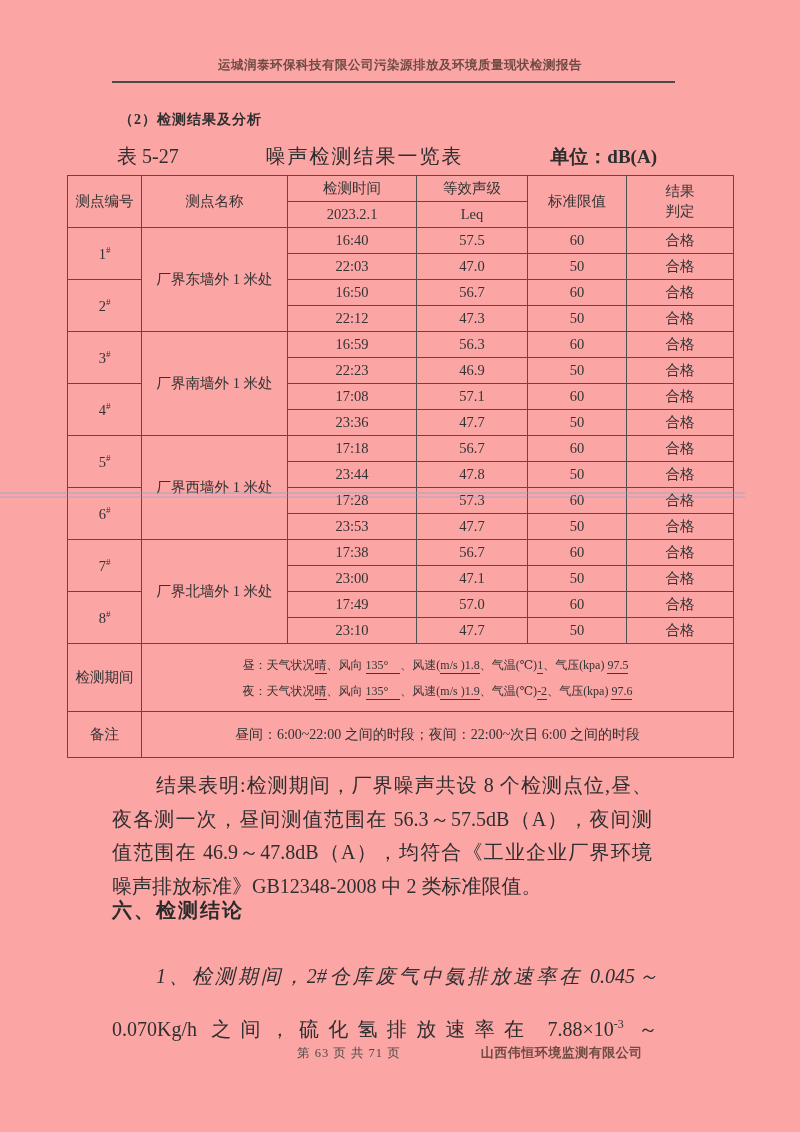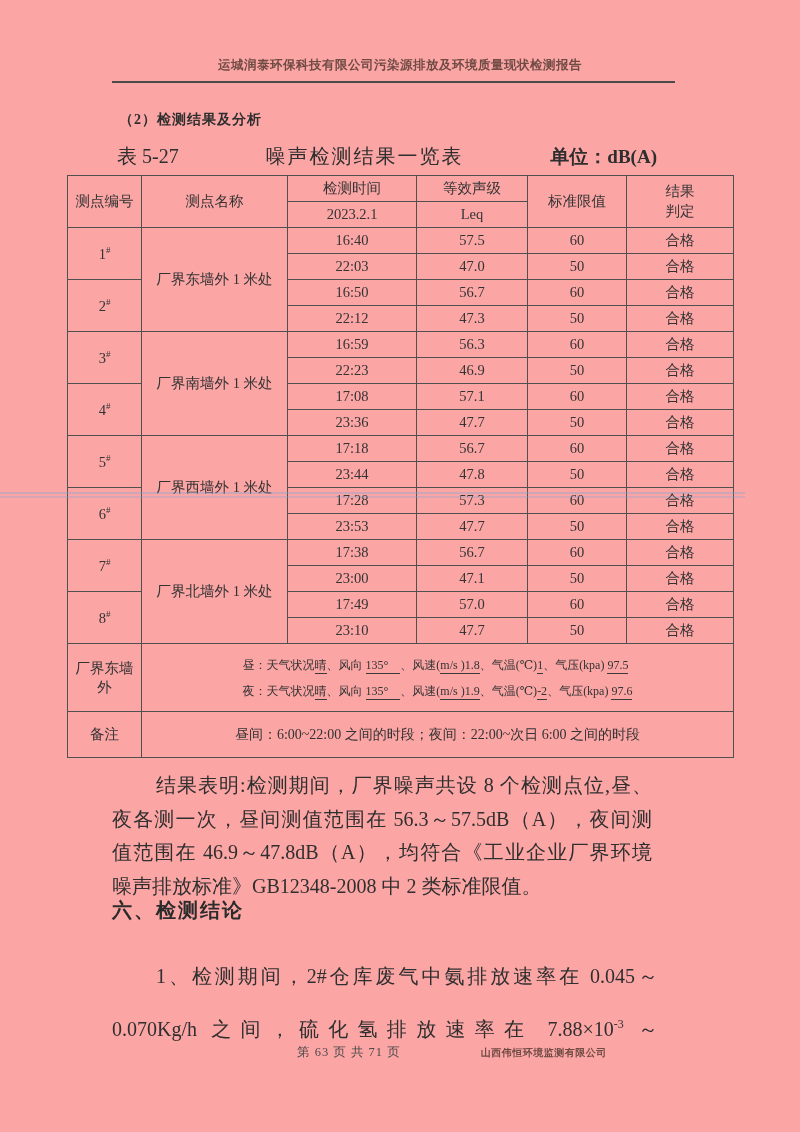--- a/index.html
+++ b/index.html
@@ -63,29 +63,29 @@
   .lline { text-align:left; line-height:33.5px; }
   .conclusion-heading {
     position:absolute; top:897px; left:112px;
     font-size:20px; font-weight:bold; letter-spacing:2px; color:#2b2b2b;
   }
   .conclusion-para {
     position:absolute; top:952px; left:112px; width:546px;
     font-size:20px; color:#2f2f2f;
   }
   .cline { text-align:justify; text-align-last:justify; line-height:48px; }
-  .cline.first { padding-left:44px; }
+  .cline.first { padding-left:44px;font-style:italic; }
   .conclusion-para sup { font-size:12px; }
   
   .footer {
     position:absolute; top:1044px; left:0; width:100%;
     display:flex; align-items:baseline;
   }
   .footer .page-num { margin-left:297px; font-size:12.5px; color:#4a4a4a; letter-spacing:1px; }
-  .footer .company { margin-left:80px; font-size:10px; color:#6f4b44; font-weight:bold; letter-spacing:0.5px; }
+  .footer .company { margin-left:80px; font-size:13px; color:#6f4b44; font-weight:bold; letter-spacing:0.5px; }
   
   .scan-line {
     position:absolute; top:492px; left:0; width:745px; height:6px; z-index:3;
     background:linear-gradient(to bottom,
       rgba(115,165,215,0.35) 0 1.5px, rgba(115,165,215,0) 1.5px 4px,
       rgba(115,165,215,0.28) 4px 5.5px, rgba(115,165,215,0) 5.5px);
     pointer-events:none;
   }
 </style>
 </head>
@@ -234,21 +234,21 @@
         <td>合格</td>
       </tr>
       <tr class="drow">
         <td>23:10</td>
         <td>47.7</td>
         <td>50</td>
         <td>合格</td>
       </tr>
 
       <tr class="env-row">
-        <td>厂界东墙外</td>
+        <td>检测期间</td>
         <td colspan="5" class="env-content">
           <div class="env-inner">
             <div><span>昼：天气状况</span><span class="u">晴</span><span>、风向 </span><span class="u">135°　</span><span>、风速(</span><span class="u">m/s )1.8</span><span>、气温(℃)</span><span class="u">1</span><span>、气压(kpa) </span><span class="u">97.5 </span></div>
             <div><span>夜：天气状况</span><span class="u">晴</span><span>、风向 </span><span class="u">135°　</span><span>、风速(</span><span class="u">m/s )1.9</span><span>、气温(℃)</span><span class="u">-2</span><span>、气压(kpa) </span><span class="u">97.6 </span></div>
           </div>
         </td>
       </tr>
 
       <tr class="remark-row">
         <td>备注</td>

